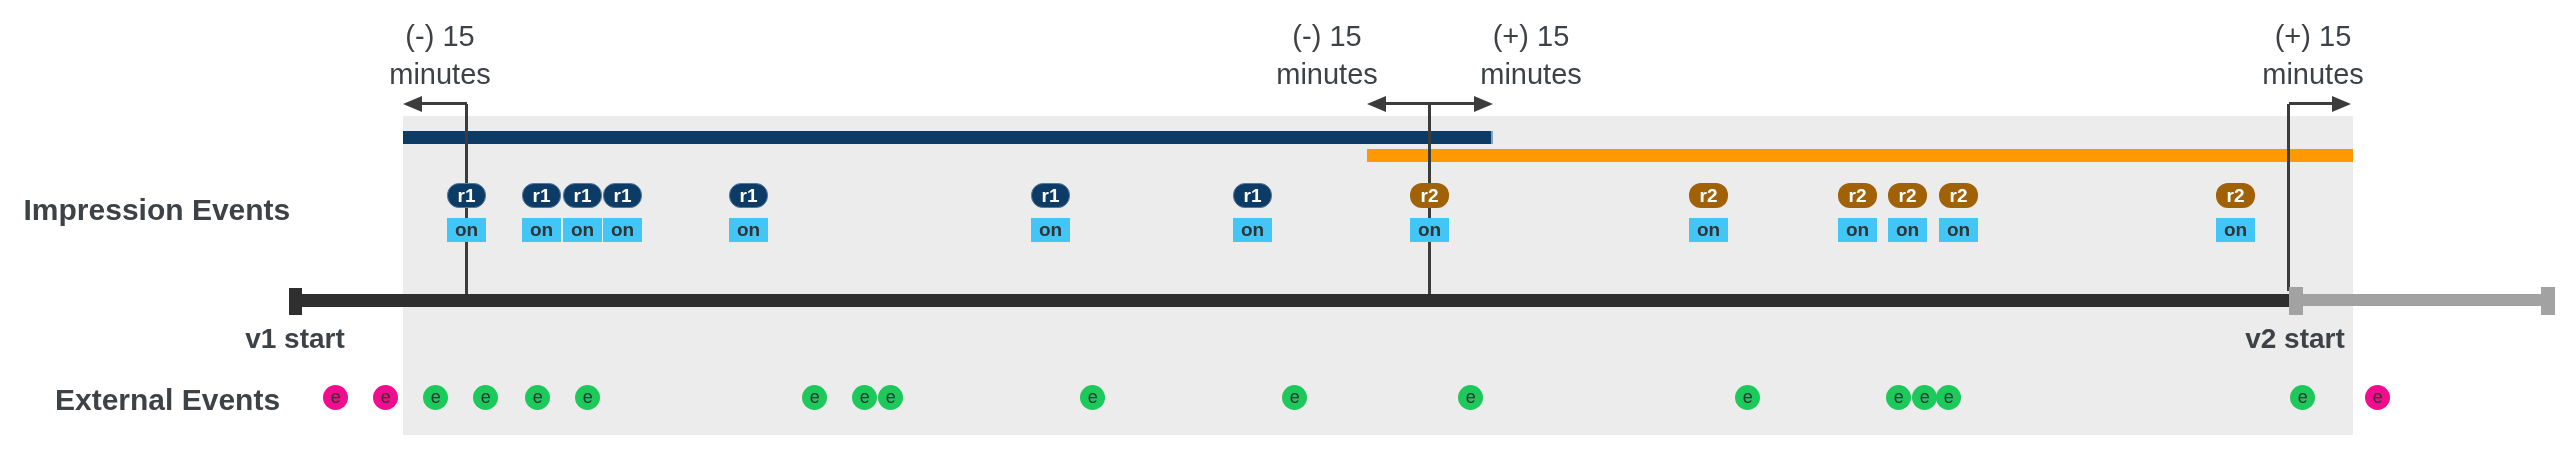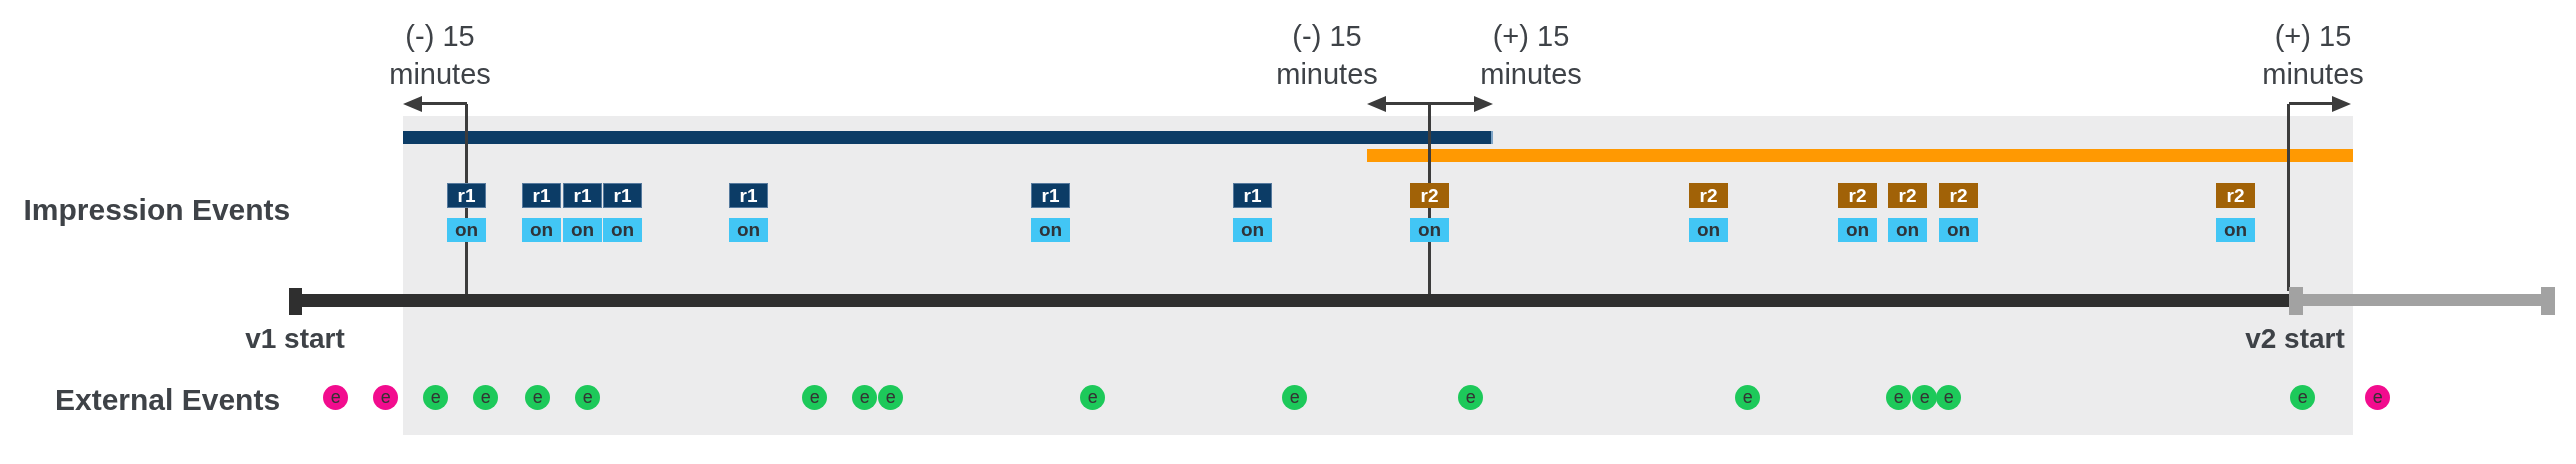--- a/index.html
+++ b/index.html
@@ -20,21 +20,21 @@
        font-size:29px;line-height:38px;font-weight:500;color:#3e4247;white-space:nowrap;}
   .row-label{position:absolute;font-size:30px;font-weight:600;color:#3e4247;white-space:nowrap;}
   .tl-label{position:absolute;transform:translateX(-50%);font-size:28px;font-weight:600;color:#3e4247;white-space:nowrap;}
   .tl-bar-dark{position:absolute;left:289px;top:294px;width:2003px;height:13px;background:#2f2f2f;}
   .tl-cap-dark{position:absolute;left:289px;top:288px;width:13px;height:27px;background:#2f2f2f;}
   .tl-bar-gray{position:absolute;left:2291px;top:294px;width:250px;height:12.2px;background:#a2a2a2;}
   .tl-cap-gray{position:absolute;top:287px;width:14px;height:28px;background:#a2a2a2;}
   .badge-col{position:absolute;top:183px;width:39px;}
   .rbadge{box-sizing:border-box;width:39px;height:25.4px;margin-bottom:9.4px;
           display:flex;align-items:center;justify-content:center;
-          font-size:19px;font-weight:600;color:#ffffff;}
+          font-size:19px;font-weight:600;color:#ffffff;border-radius:12px;}
   .rbadge.r1{background:#0c3c66;border:1.9px solid #567a9e;}
   .rbadge.r2{background:#a16207;}
   .onbadge{box-sizing:border-box;width:39px;height:24.4px;background:#42c6f5;
            display:flex;align-items:center;justify-content:center;
            font-size:19px;font-weight:600;color:#2f3439;}
   .dot{position:absolute;top:385px;width:25.4px;height:25.4px;border-radius:50%;
        display:flex;align-items:center;justify-content:center;
        font-size:18px;font-weight:500;color:#333333;}
   .dot.green{background:#1dc95a;}
   .dot.magenta{background:#f20c8e;}

